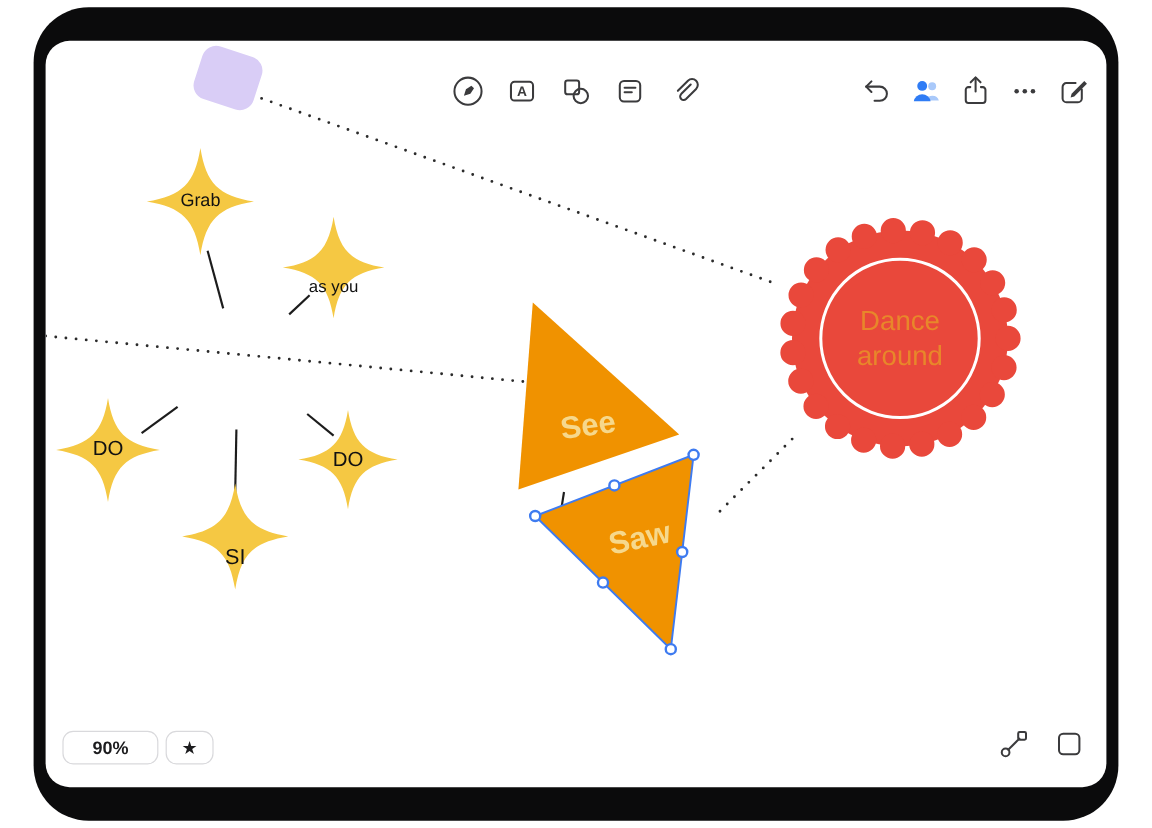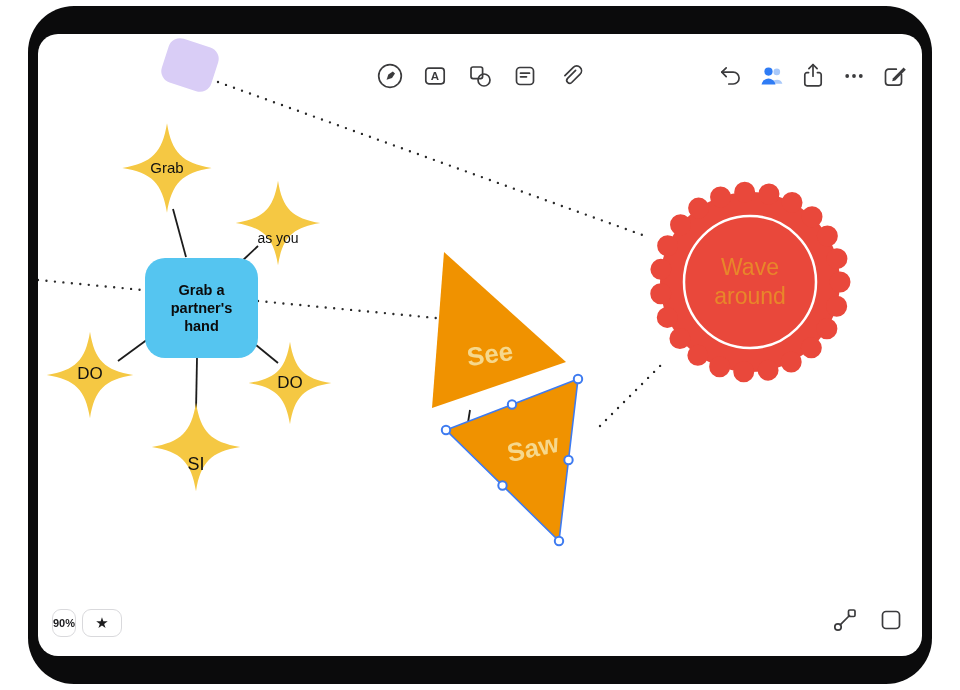--- a/index.html
+++ b/index.html
@@ -43,21 +43,21 @@
   .lbl-do2{left:222px;top:339px;width:60px;font-size:17px;font-weight:500;}
   .lbl-si{left:128px;top:420px;width:60px;font-size:18px;font-weight:500;}
   .center-node{position:absolute;left:107px;top:224px;width:113px;height:100px;background:#55C5F0;border-radius:20px;display:flex;align-items:center;justify-content:center;z-index:9;}
   .center-node .txt{font-size:14.5px;font-weight:700;line-height:18px;text-align:center;color:#0b0b0b;padding:0 12px;}
   .lbl-see{left:411px;top:305px;width:82px;font-size:26px;font-weight:700;color:#F6D88C;transform:rotate(-8deg);}
   .lbl-saw{left:454px;top:399px;width:82px;font-size:26px;font-weight:700;color:#F6D88C;transform:rotate(-12deg);}
   .lbl-flower{left:652px;top:219px;width:120px;font-size:23px;line-height:29px;font-weight:500;color:#E8872A;}
 
   
   .footer-left{position:absolute;left:14px;bottom:19px;display:flex;gap:6px;z-index:30;}
-  .pill{height:28px;background:#fff;border:1px solid #d9d9dc;border-radius:9px;display:flex;align-items:center;justify-content:center;font-size:11px;font-weight:700;color:#1c1c1e;padding:0 0;box-sizing:border-box;}
+  .pill{height:28px;background:#fff;border:1px solid #d9d9dc;border-radius:9px;display:flex;align-items:center;justify-content:center;font-size:15px;font-weight:700;color:#1c1c1e;padding:0 24px;box-sizing:border-box;}
   .pill-star{width:40px;padding:0;font-size:15px;}
   .footer-right{position:absolute;right:16px;bottom:21px;display:flex;gap:16px;z-index:30;align-items:center;}
 </style>
 </head>
 <body>
 
 <div class="device">
   <div class="screen">
 
     <div class="sticker"></div>
@@ -105,27 +105,24 @@
         <circle class="inner-ring" cx="712" cy="248" r="66"></circle>
       </g>
     </svg>
 
     <div class="lbl lbl-wave">Grab</div>
     <div class="lbl lbl-asyou">as you</div>
     <div class="lbl lbl-do1">DO</div>
     <div class="lbl lbl-do2">DO</div>
     <div class="lbl lbl-si">SI</div>
 
-    <div class="center-node">
-      <div class="txt">Grab a partner's hand</div>
-    </div>
 
     <div class="lbl lbl-see">See</div>
     <div class="lbl lbl-saw">Saw</div>
-    <div class="lbl lbl-flower">Wave around</div>
+    <div class="lbl lbl-flower">Dance around</div>
 
 
     <div class="navbar">
 
       <div class="tools-center">
         <div class="tool-btn">
           <svg width="30" height="30" viewBox="0 0 30 30">
             <circle class="ico" cx="15" cy="15" r="11.3"></circle>
             <path class="ico-fill" d="M11.6 18.8 l1.7 -5.4 4.5 -3 2.2 2.2 -3 4.5 -5.4 1.7 z"></path>
           </svg>

